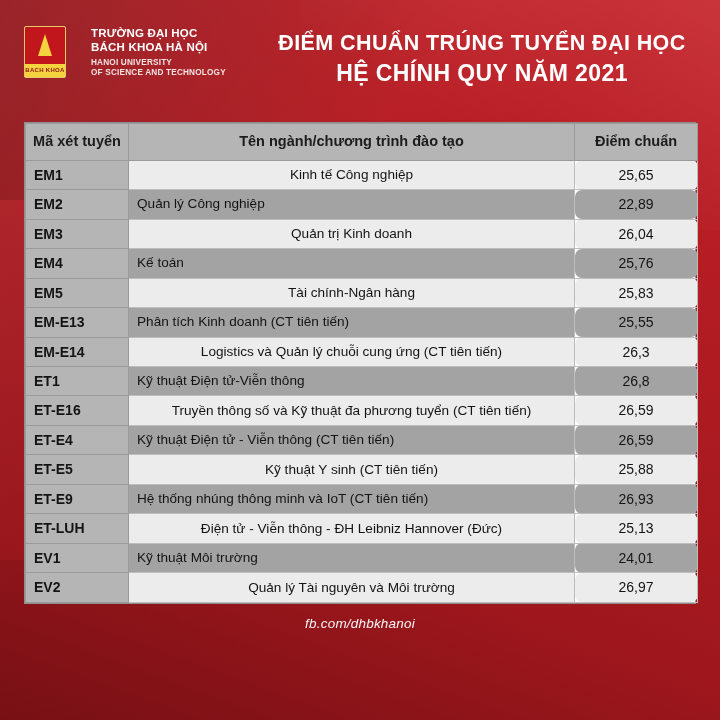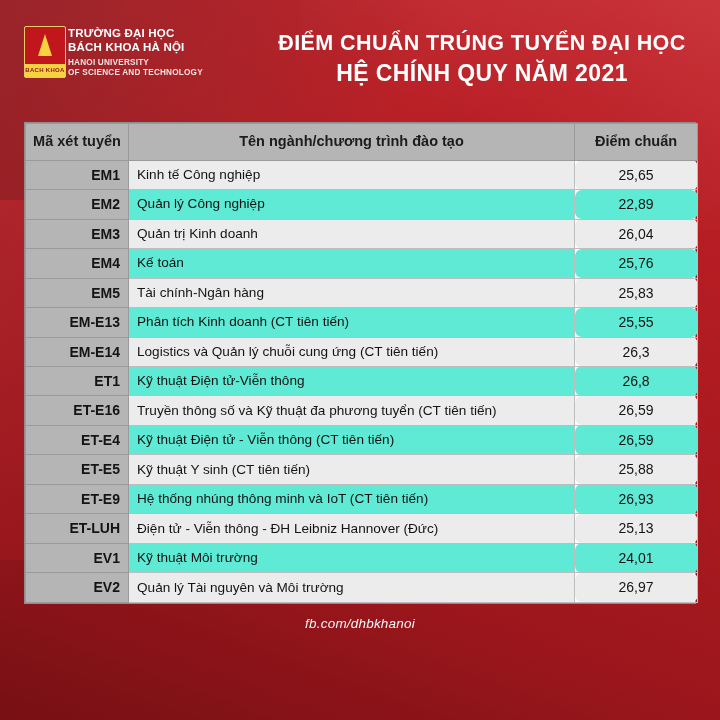--- a/index.html
+++ b/index.html
@@ -37,21 +37,21 @@
     position: relative;
     display: flex;
     align-items: flex-start;
     padding: 26px 24px 0 24px;
     height: 112px;
   }
 
   .brand {
     display: flex;
     align-items: flex-start;
-    gap: 2px;
+    gap: 25px;
     width: 250px;
     flex: 0 0 250px;
   }
   .logo {
     width: 42px; height: 52px;
     background: #ffffff;
     border: 1px solid #e8c96a;
     border-radius: 2px;
     position: relative;
     display: flex;
@@ -157,31 +157,31 @@
   tbody td {
     font-size: 13.6px;
     color: #141414;
     border: 1px solid #bdbdbd;
     padding: 5px 8px;
     line-height: 1.32;
   }
   tbody td.code {
     background: #b5b5b5;
     font-weight: bold;
-    text-align: right;
+    text-align: left;
     font-size: 14px;
     border-color: #9a9a9a;
   }
   tbody td.score {
     text-align: center;
     font-size: 14px;
     border-radius: 7px;
   }
-  tbody tr.alt td.name, tbody tr.alt td.score { background: #ececec; }
-  tbody tr.plain td.name, tbody tr.plain td.score { background: #5eead4; }
+  tbody tr.alt td.name, tbody tr.alt td.score { background: #ececec; text-align: center; }
+  tbody tr.plain td.name, tbody tr.plain td.score { background: #a3a3a3; }
 
   .footer {
     margin-top: 12px;
     text-align: center;
     color: #ffffff;
     font-size: 13.5px;
     font-style: italic;
     letter-spacing: .2px;
   }
 </style>

